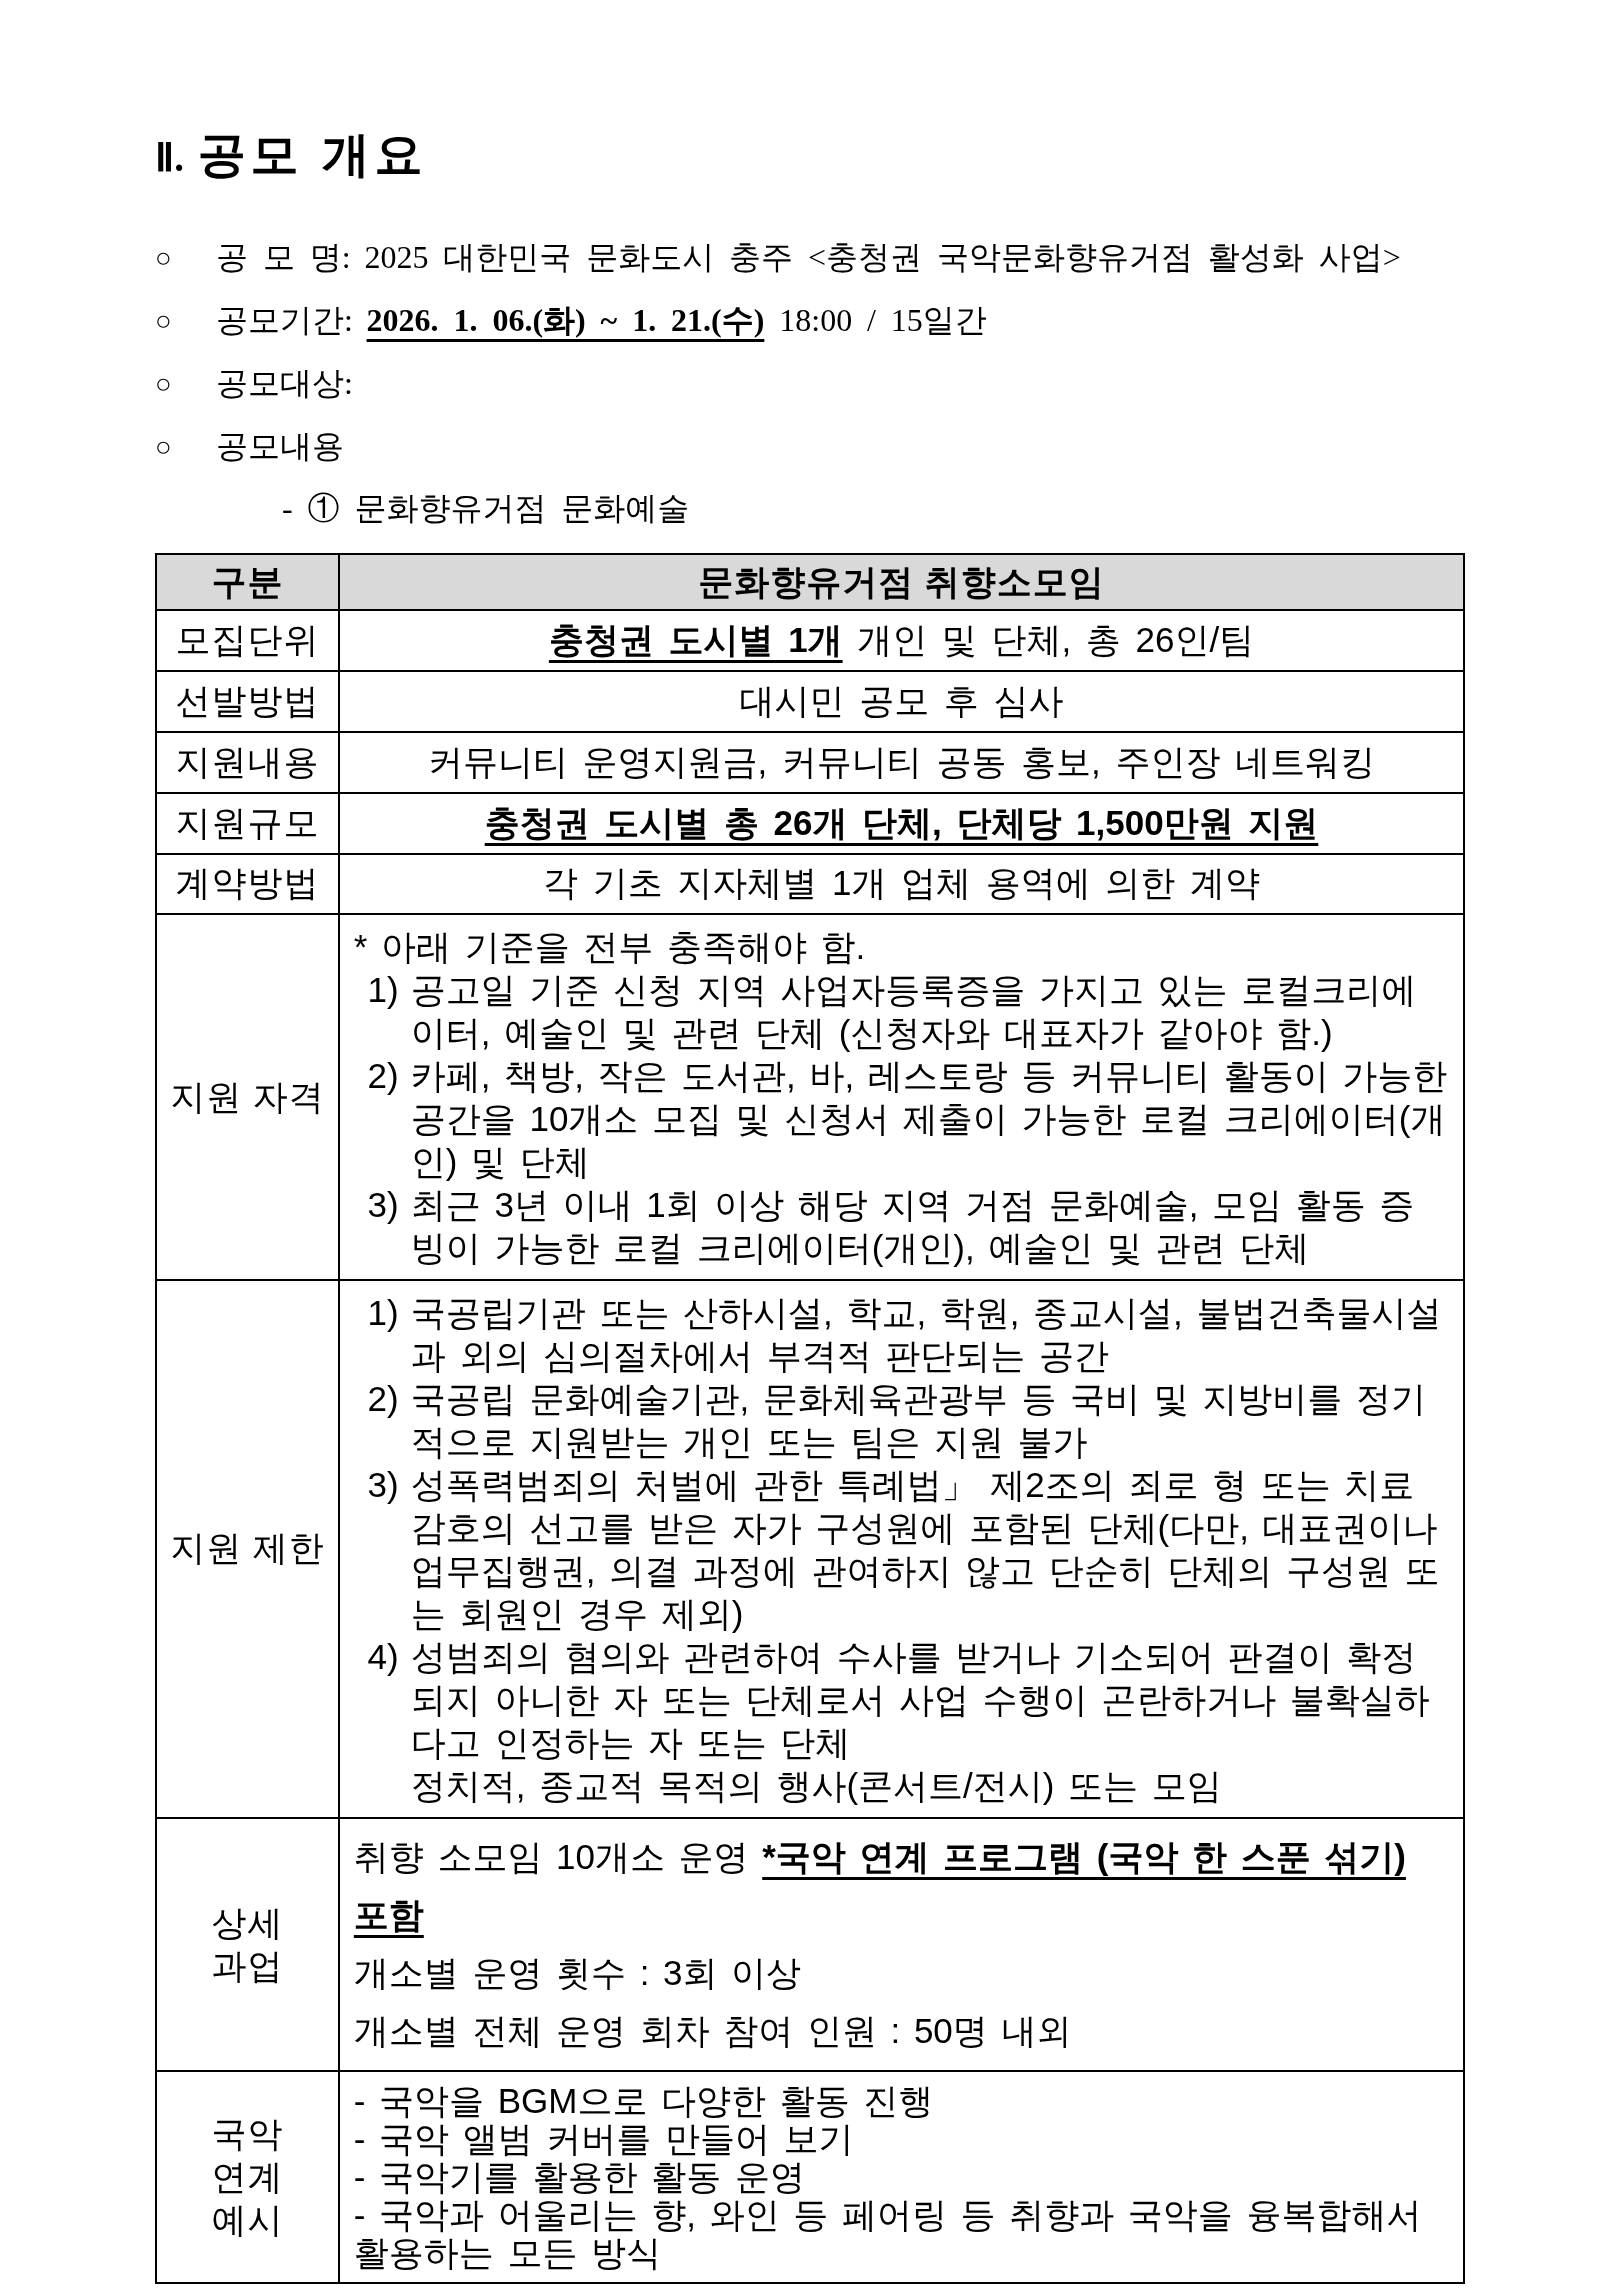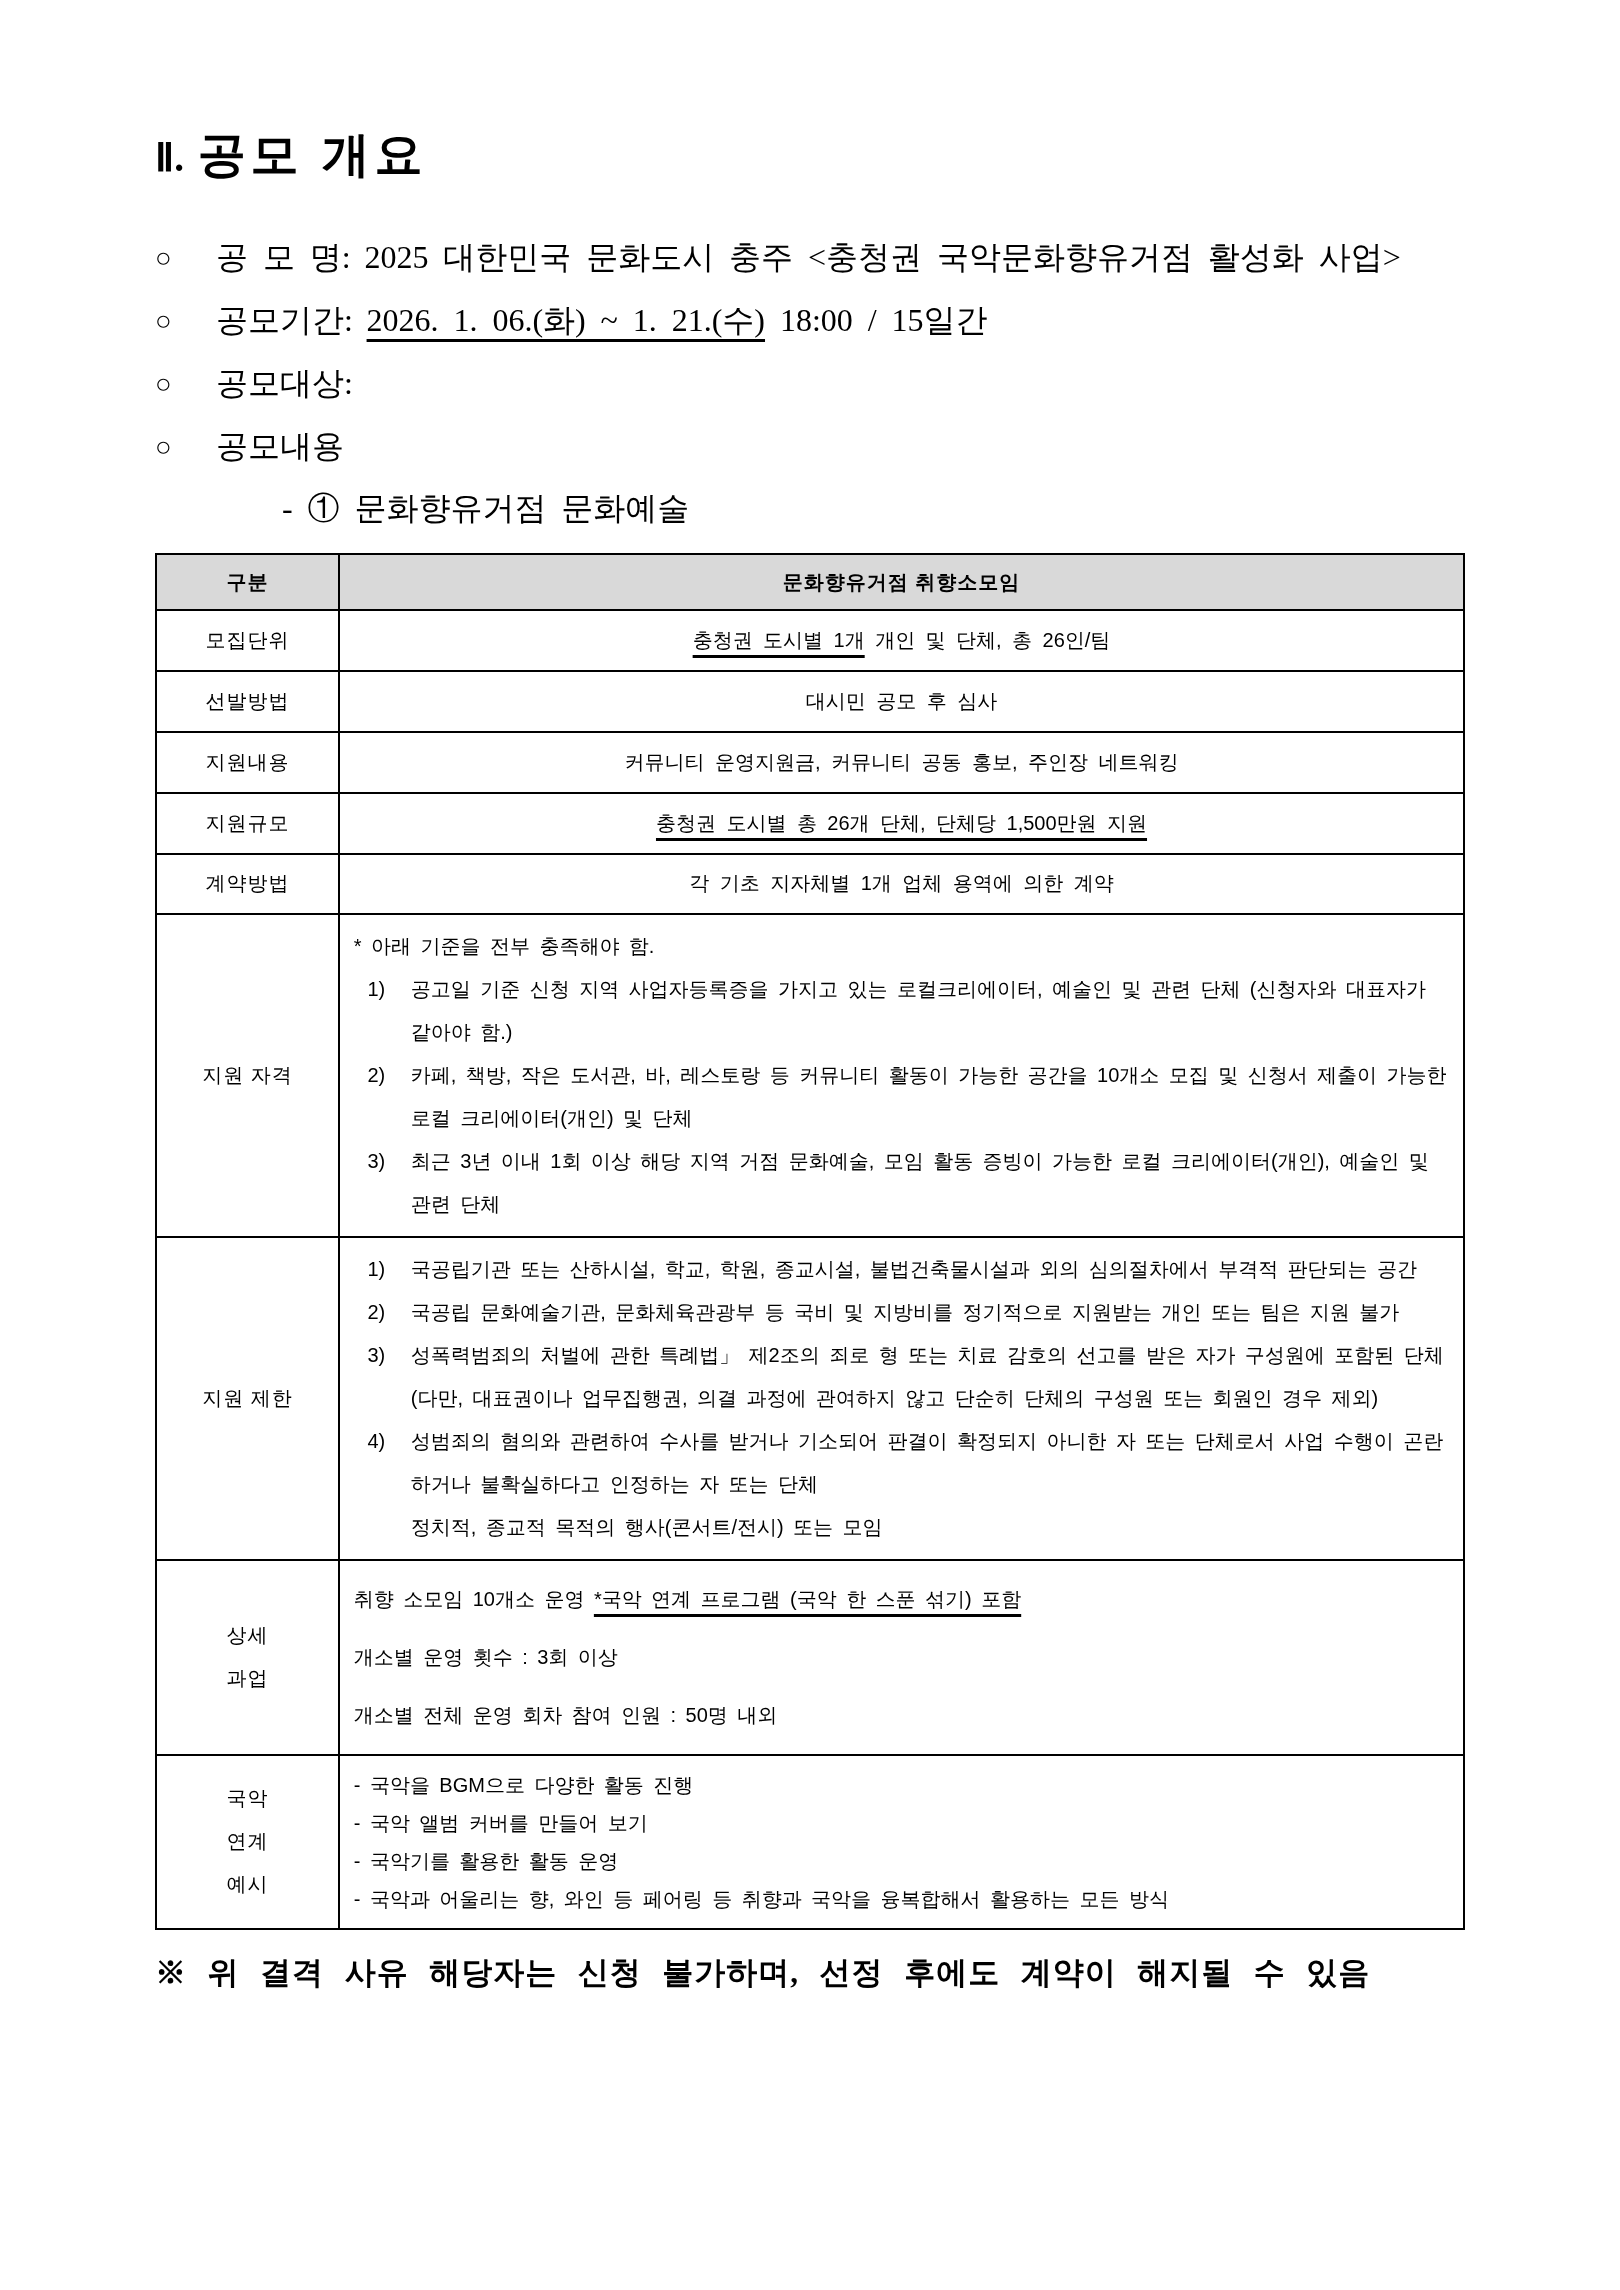--- a/index.html
+++ b/index.html
@@ -22,30 +22,30 @@
     display: flex; align-items: baseline; gap: 13.7px;
   }
   .title-num  { font-size: 39px; font-weight: 700; font-family: "Liberation Serif", serif; }
   .title-text { font-size: 48px; font-weight: 900; letter-spacing: 4.9px; }
   
   .bullets { font-size: 32px; word-spacing: 6.9px; }
   .bullet { display: flex; line-height: 63px; }
   .marker { flex: none; width: 61px; font-size: 28px; }
   .blabel { flex: none; margin-right: 13.7px; white-space: nowrap; }
   .bcontent { flex: 1; }
-  .bu { font-weight: normal; text-decoration: underline; text-underline-offset: 7.8px; text-decoration-thickness: 2.5px; }
+  .bu { font-weight: bold; text-decoration: underline; text-underline-offset: 7.8px; text-decoration-thickness: 2.5px; }
   .sub-bullet { padding-left: 127px; line-height: 57px; margin-top: 2px; }
   
   table.overview {
     width: 100%;
     margin-top: 15.7px;
     border-collapse: collapse;
     table-layout: fixed;
     font-family: "Liberation Sans", "DejaVu Sans", sans-serif;
-    font-size: 20px;
+    font-size: 35px;
     border-radius: 22px;
   }
   table.overview col.c1 { width: 183px; }
   table.overview th, table.overview td {
     border: 2px solid #000;
     padding: 3.9px 11.8px;
     vertical-align: middle;
   }
   table.overview { border: 2.9px solid #000; }
   th.hdr { background: #d9d9d9; font-weight: bold; text-align: center; height: 47px; letter-spacing: 1px; }

